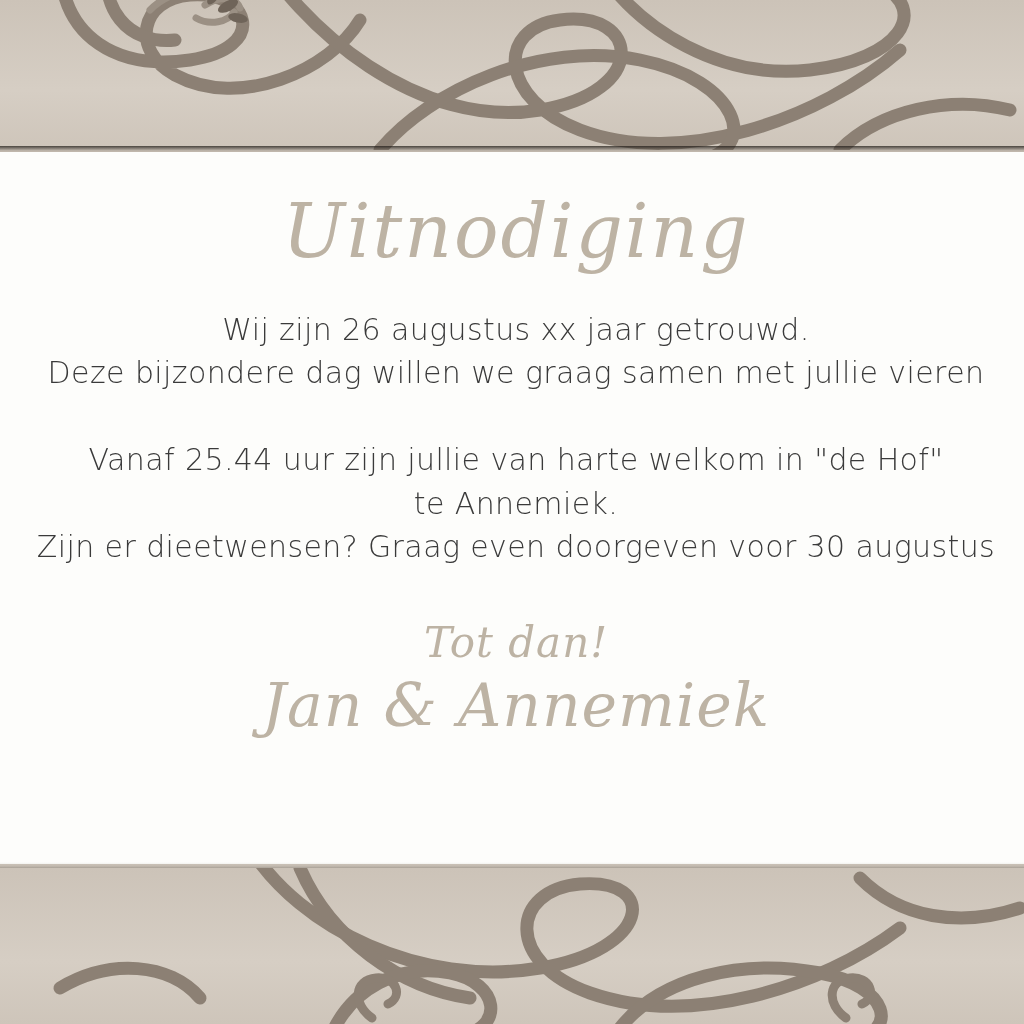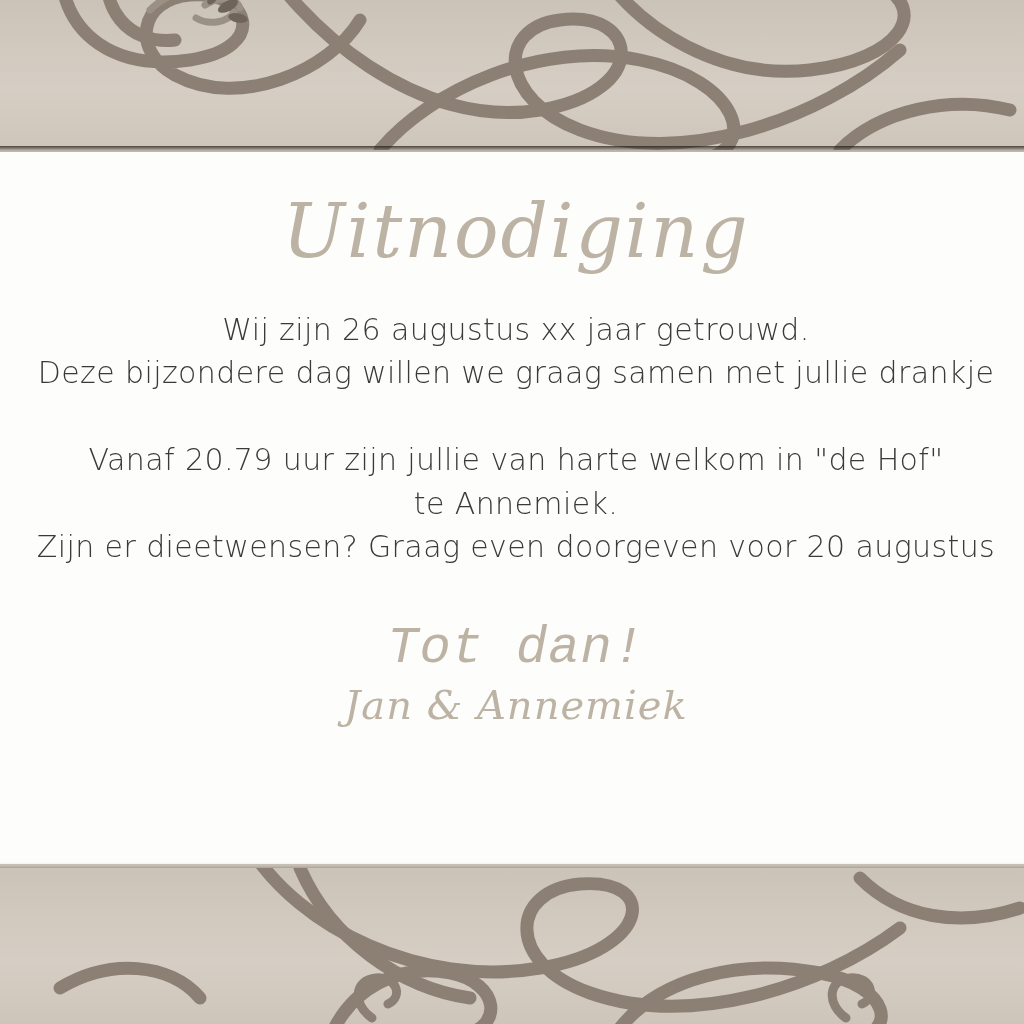--- a/index.html
+++ b/index.html
@@ -121,29 +121,28 @@
 
   .signoff {
     margin-top: 52px;
     text-align: center;
     font-family: "DejaVu Serif", serif;
     font-style: italic;
     color: #bdb3a4;
   }
   .signoff .s1 {
     display: block;
-    font-size: 52px;
+    font-size: 42px;
     line-height: 1.1;
     letter-spacing: 1px;
-    font-family: Liberation Mono, monospace;
   }
   .signoff .s2 {
     display: block;
     margin-top: 6px;
-    font-size: 40px;
+    font-size: 60px;
     line-height: 1.1;
     letter-spacing: 1px;
   }
 </style>
 </head>
 <body>
 
 <div class="card">
 
   <div class="band top">
@@ -174,26 +173,26 @@
     <div class="panel"></div>
     <div class="panel-shadow-bottom"></div>
 
     <div class="content">
 
       <div class="title">Uitnodiging</div>
 
       <div class="body-block">
         <div class="para">
           <span class="line">Wij zijn 26 augustus xx jaar getrouwd.</span>
-          <span class="line">Deze bijzondere dag willen we graag samen met jullie drankje</span>
+          <span class="line">Deze bijzondere dag willen we graag samen met jullie vieren</span>
         </div>
         <div class="para">
-          <span class="line">Vanaf 20.79 uur zijn jullie van harte welkom in "de Hof"</span>
+          <span class="line">Vanaf 25.44 uur zijn jullie van harte welkom in "de Hof"</span>
           <span class="line">te Annemiek.</span>
-          <span class="line">Zijn er dieetwensen? Graag even doorgeven voor 20 augustus</span>
+          <span class="line">Zijn er dieetwensen? Graag even doorgeven voor 30 augustus</span>
         </div>
       </div>
 
       <div class="signoff">
         <span class="s1">Tot dan!</span>
         <span class="s2">Jan &amp; Annemiek</span>
       </div>
 
     </div>
   </div>

